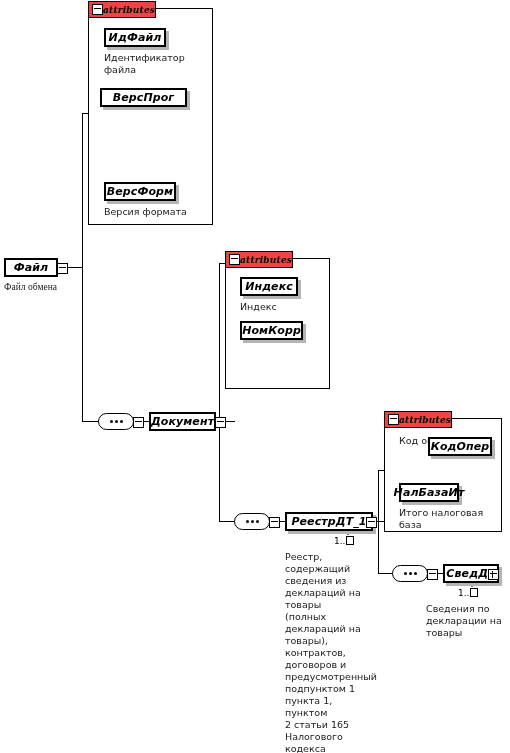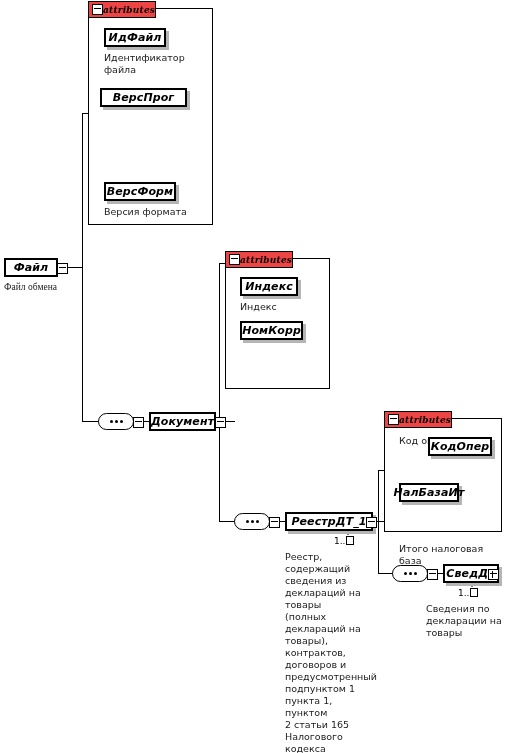--- a/index.html
+++ b/index.html
@@ -166,21 +166,21 @@
   </div>
 
   <div class="nodebox shadow" style="left:391px;top:437px;width:64px;margin-left:37px;">
     <span>КодОпер</span>
   </div>
   <div class="cap" style="left:399px;top:435px;width:98px;">Код операции</div>
 
   <div class="nodebox shadow" style="left:399px;top:483px;width:60px;">
     <span>НалБазаИт</span>
   </div>
-  <div class="cap" style="left:399px;top:507px;width:100px;margin-top:36px;">Итого налоговая<br>база</div>
+  <div class="cap" style="left:399px;top:507px;width:100px;">Итого налоговая<br>база</div>
 
   <div class="seq" style="left:392px;top:565px;">
     <i></i>
     <i></i>
     <i></i>
   </div>
   <div class="seq-handle" style="left:427px;top:569px;"></div>
   <div class="ln-h" style="left:436px;top:573px;width:8px;"></div>
 
   <div class="nodebox shadow" style="left:443px;top:564px;width:56px;">

